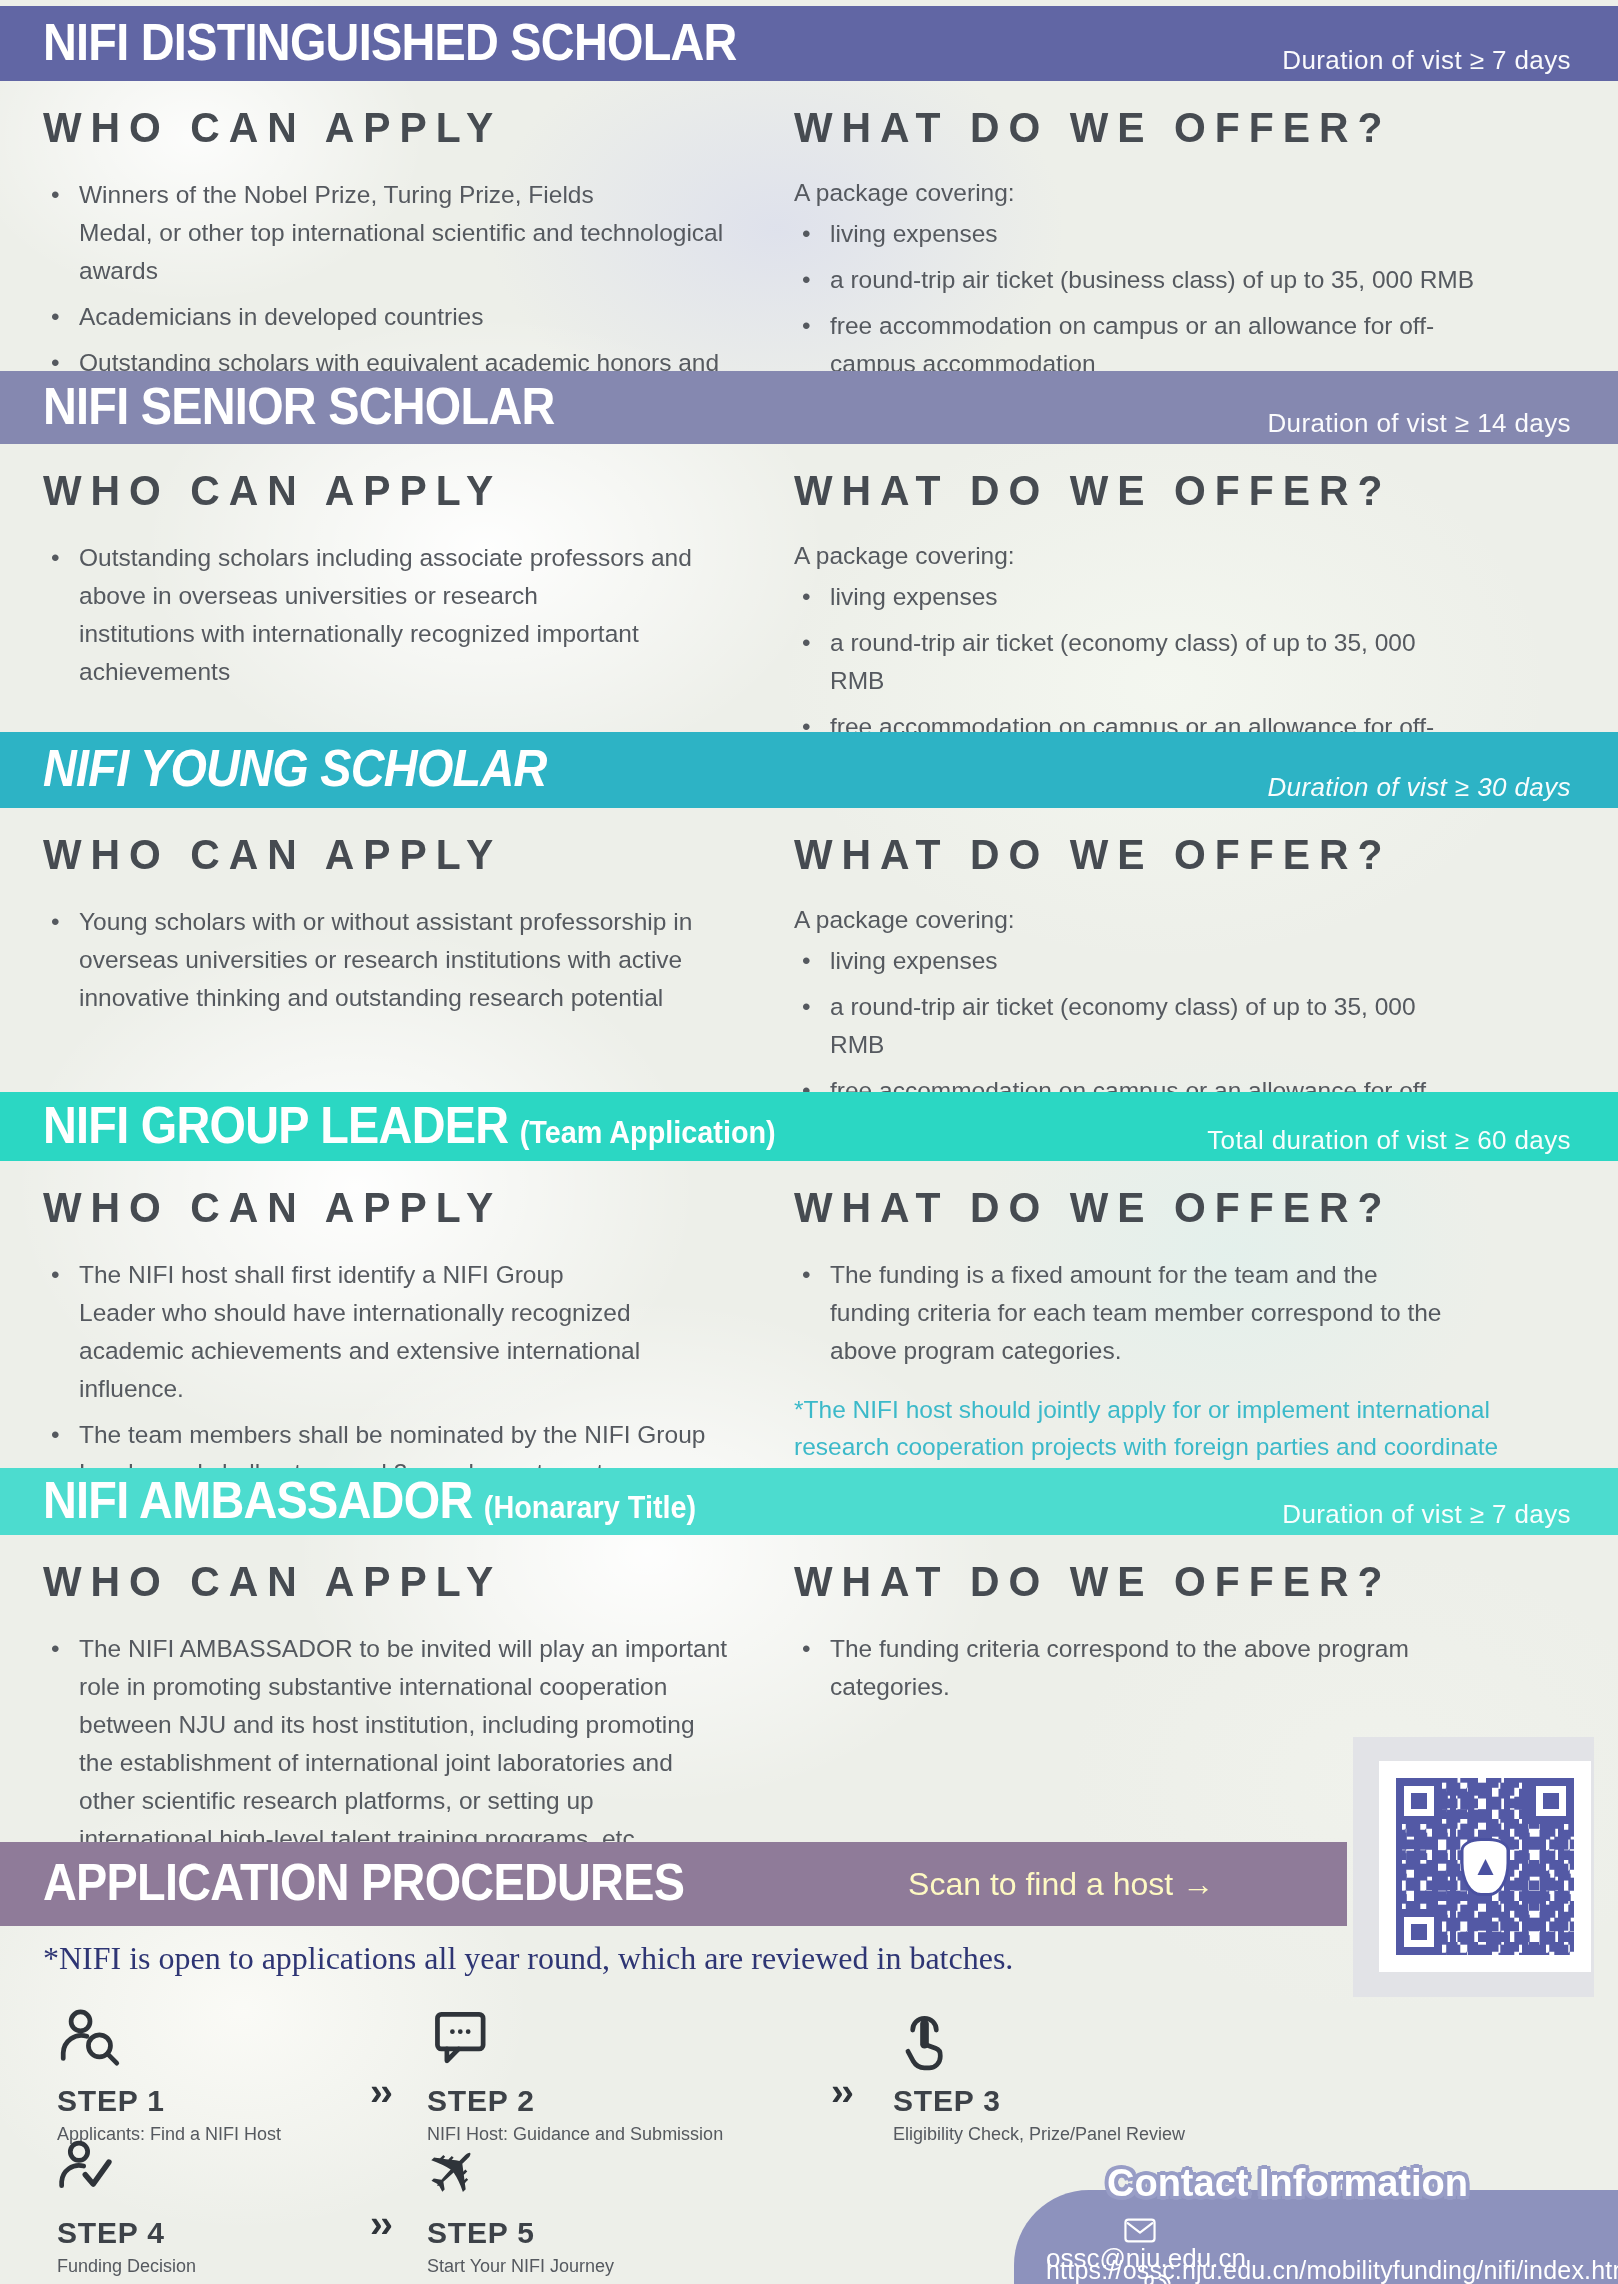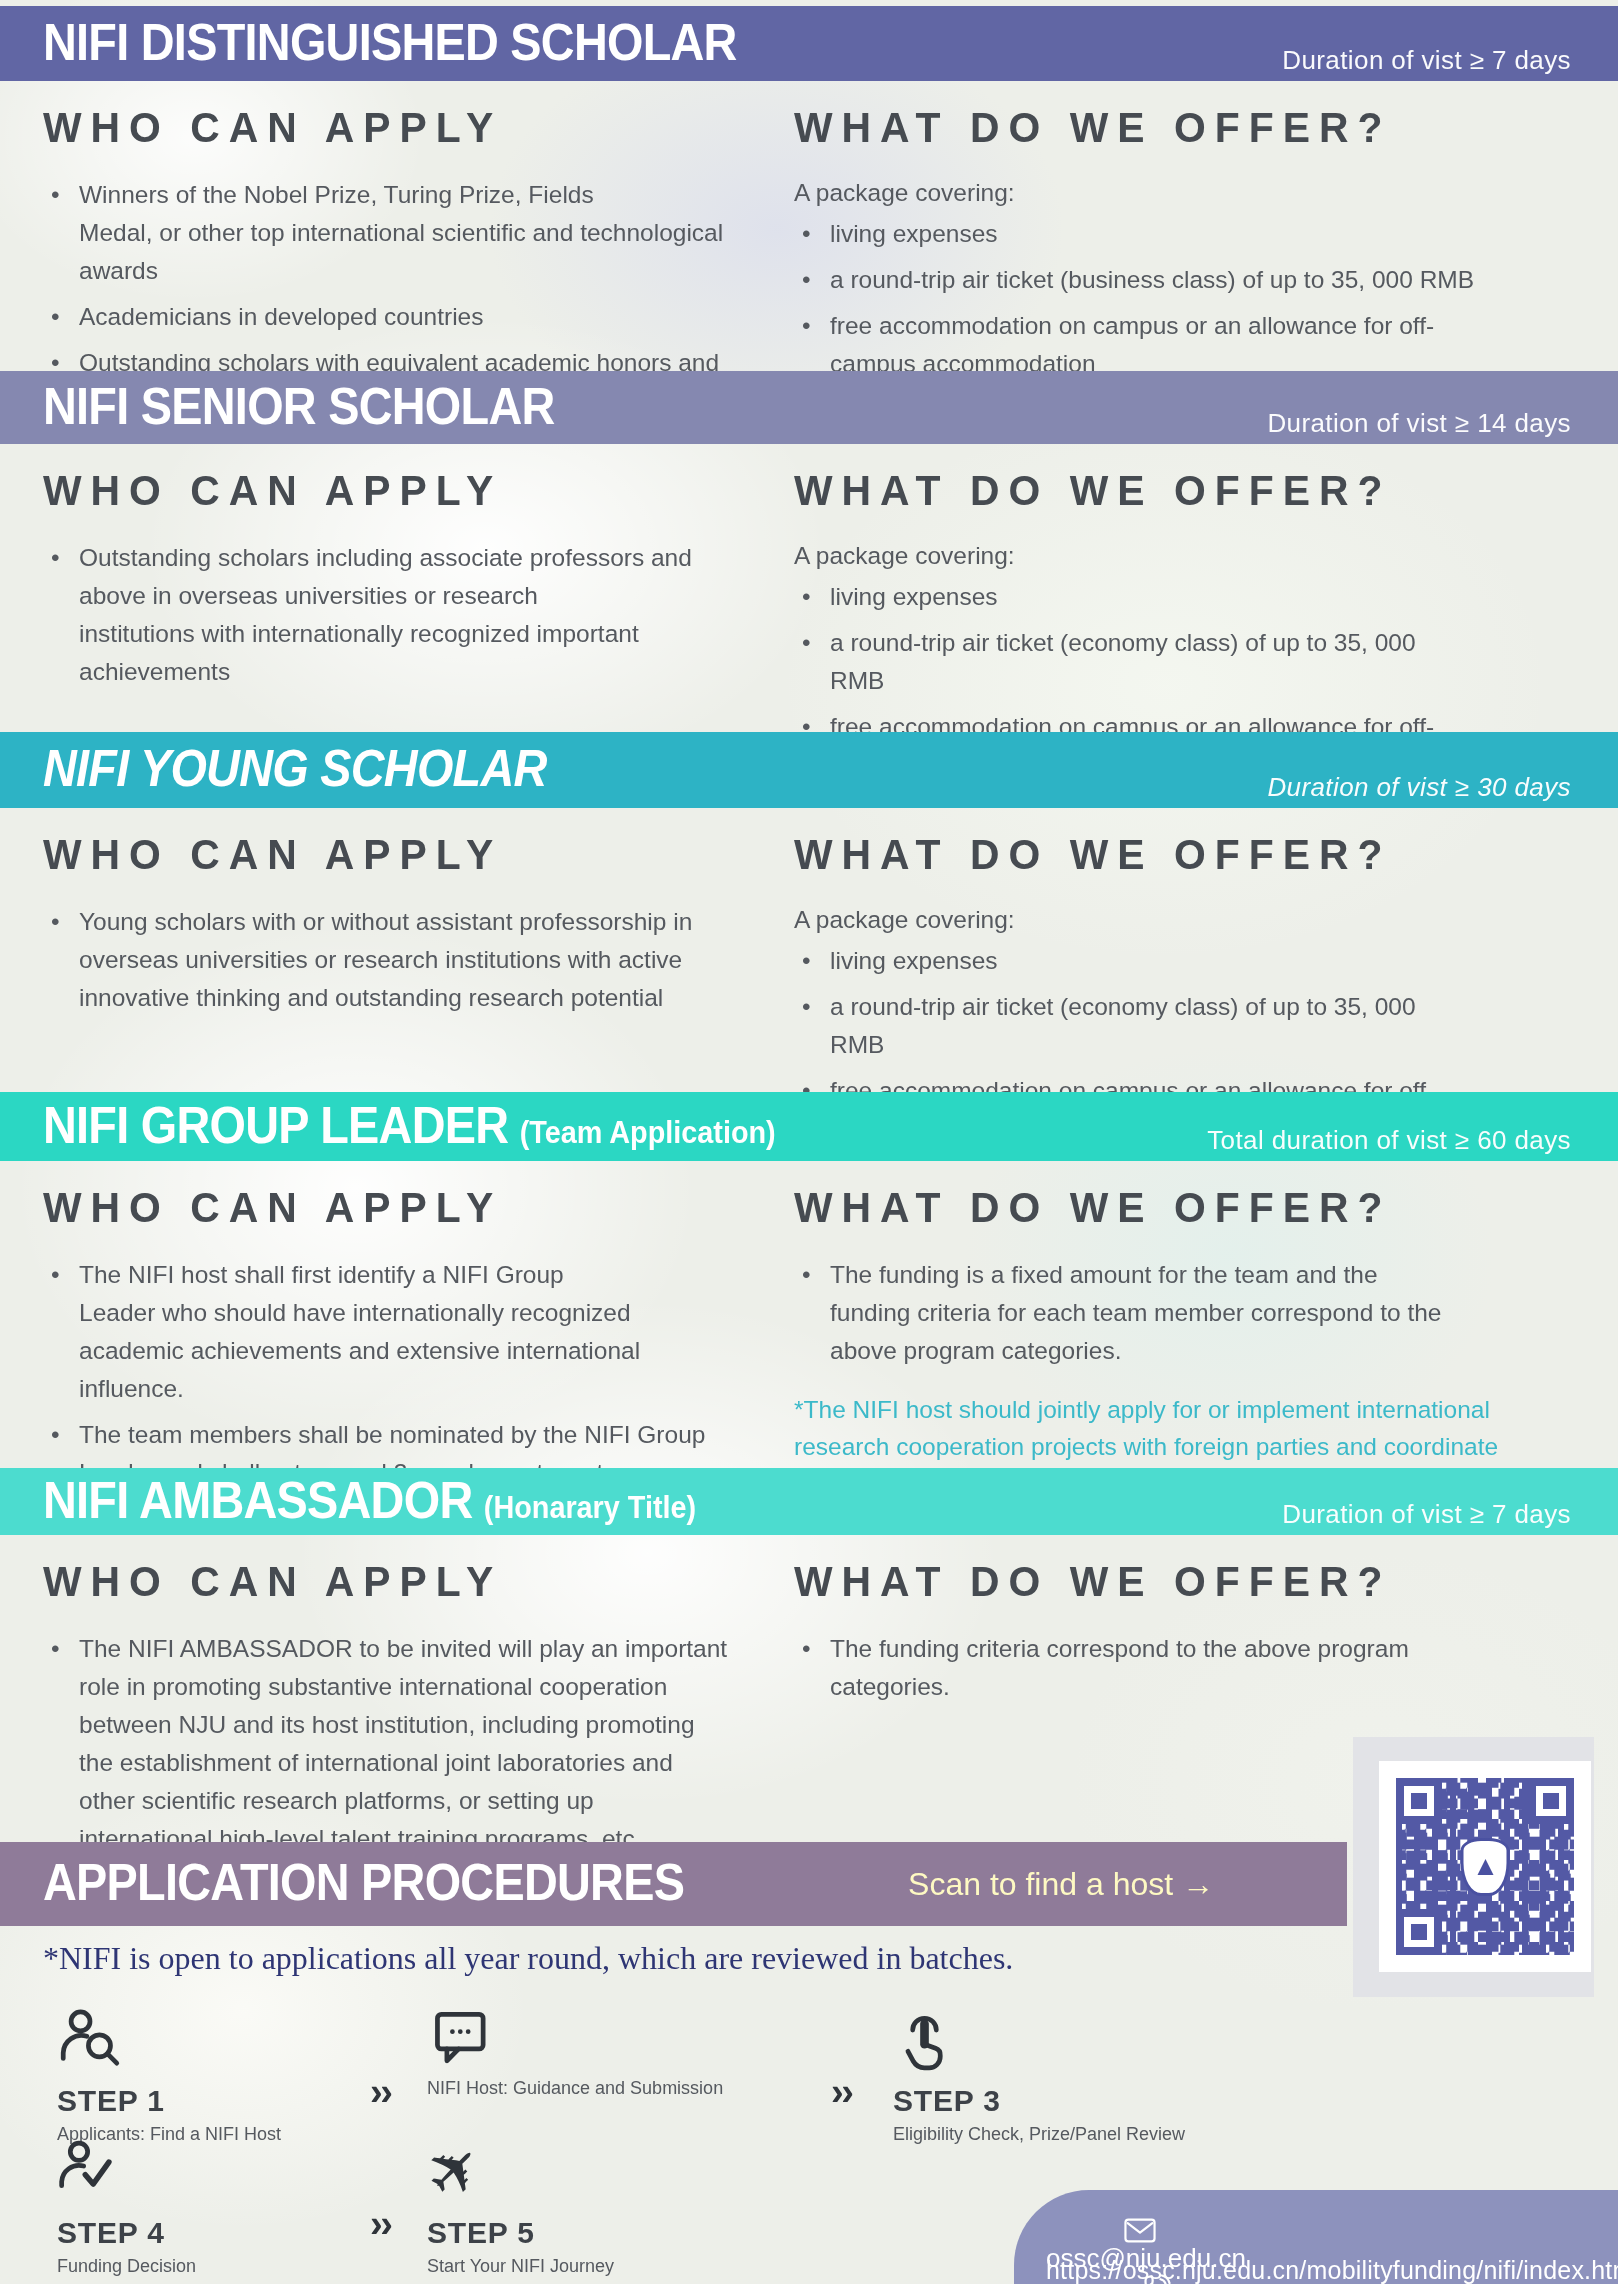--- a/index.html
+++ b/index.html
@@ -295,20 +295,21 @@
       <div class="step st2">
         <div class="step-icon">
           <svg width="65" height="63" viewBox="0 0 80 80" class="icon-svg">
             <rect x="12" y="8" width="58" height="44" rx="5"></rect>
             <path d="M24 52 v15 l15 -15"></path>
             <circle cx="31" cy="30" r="3" fill="#2f343a" stroke="none"></circle>
             <circle cx="41" cy="30" r="3" fill="#2f343a" stroke="none"></circle>
             <circle cx="51" cy="30" r="3" fill="#2f343a" stroke="none"></circle>
           </svg>
         </div>
+        <div class="step-label">STEP 2</div>
         <div class="step-desc">NIFI Host: Guidance and Submission</div>
       </div>
 
       <div class="chev cv2">››</div>
 
       <div class="step st3">
         <div class="step-icon">
           <svg width="63" height="63" viewBox="0 0 80 80" class="icon-svg">
             <path d="M25 28 a15 15 0 1 1 30 0"></path>
             <path d="M40 20 v26" stroke-width="11"></path>
@@ -348,20 +349,21 @@
       <div class="qr-pattern">
         <div class="finder f-tl"></div>
         <div class="finder f-tr"></div>
         <div class="finder f-bl"></div>
       </div>
       <div class="crest"></div>
     </div>
   </div>
 
   <div class="contact">
+    <div class="contact-heading">Contact Information</div>
     <div class="contact-row">
       <span class="ic">
         <svg width="32" height="25" viewBox="0 0 44 34" class="white-stroke">
           <rect x="2" y="2" width="40" height="30" rx="4"></rect>
           <path d="M5 7 L22 20 L39 7"></path>
         </svg>
       </span>
       <span>ossc@nju.edu.cn</span>
       <span class="ic contact-phone">
         <svg width="30" height="30" viewBox="0 0 40 40" class="white-stroke">

